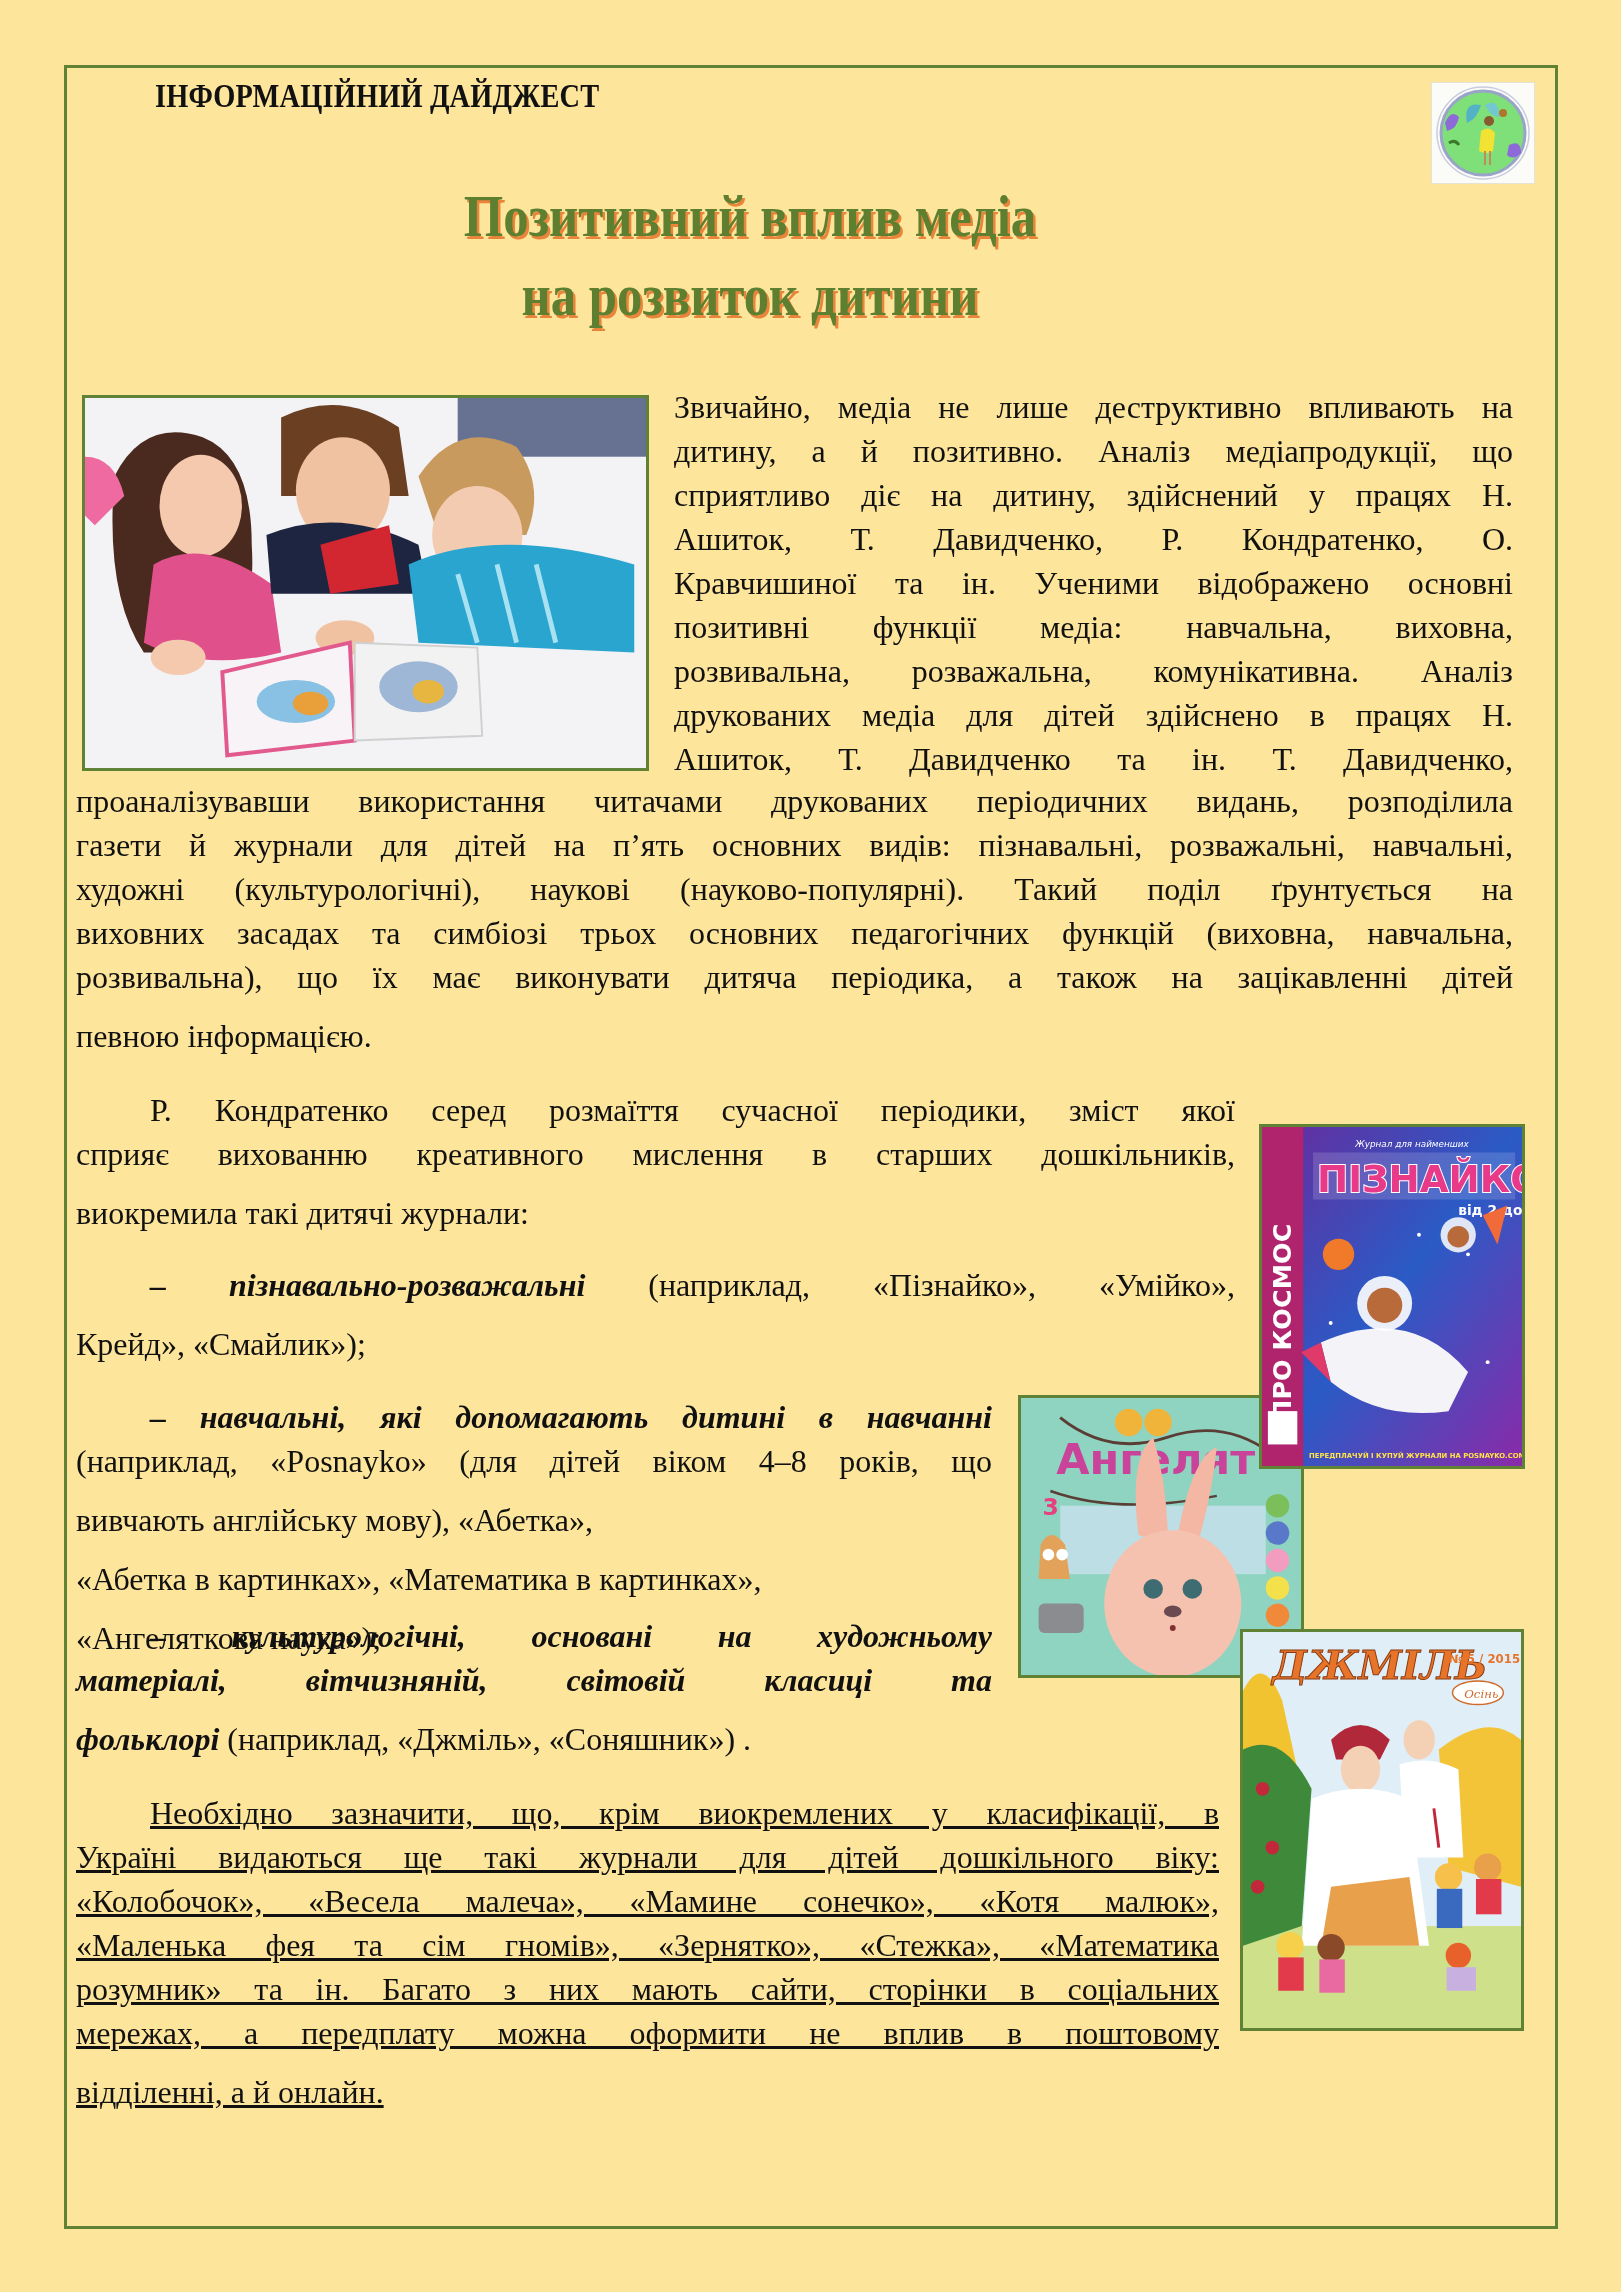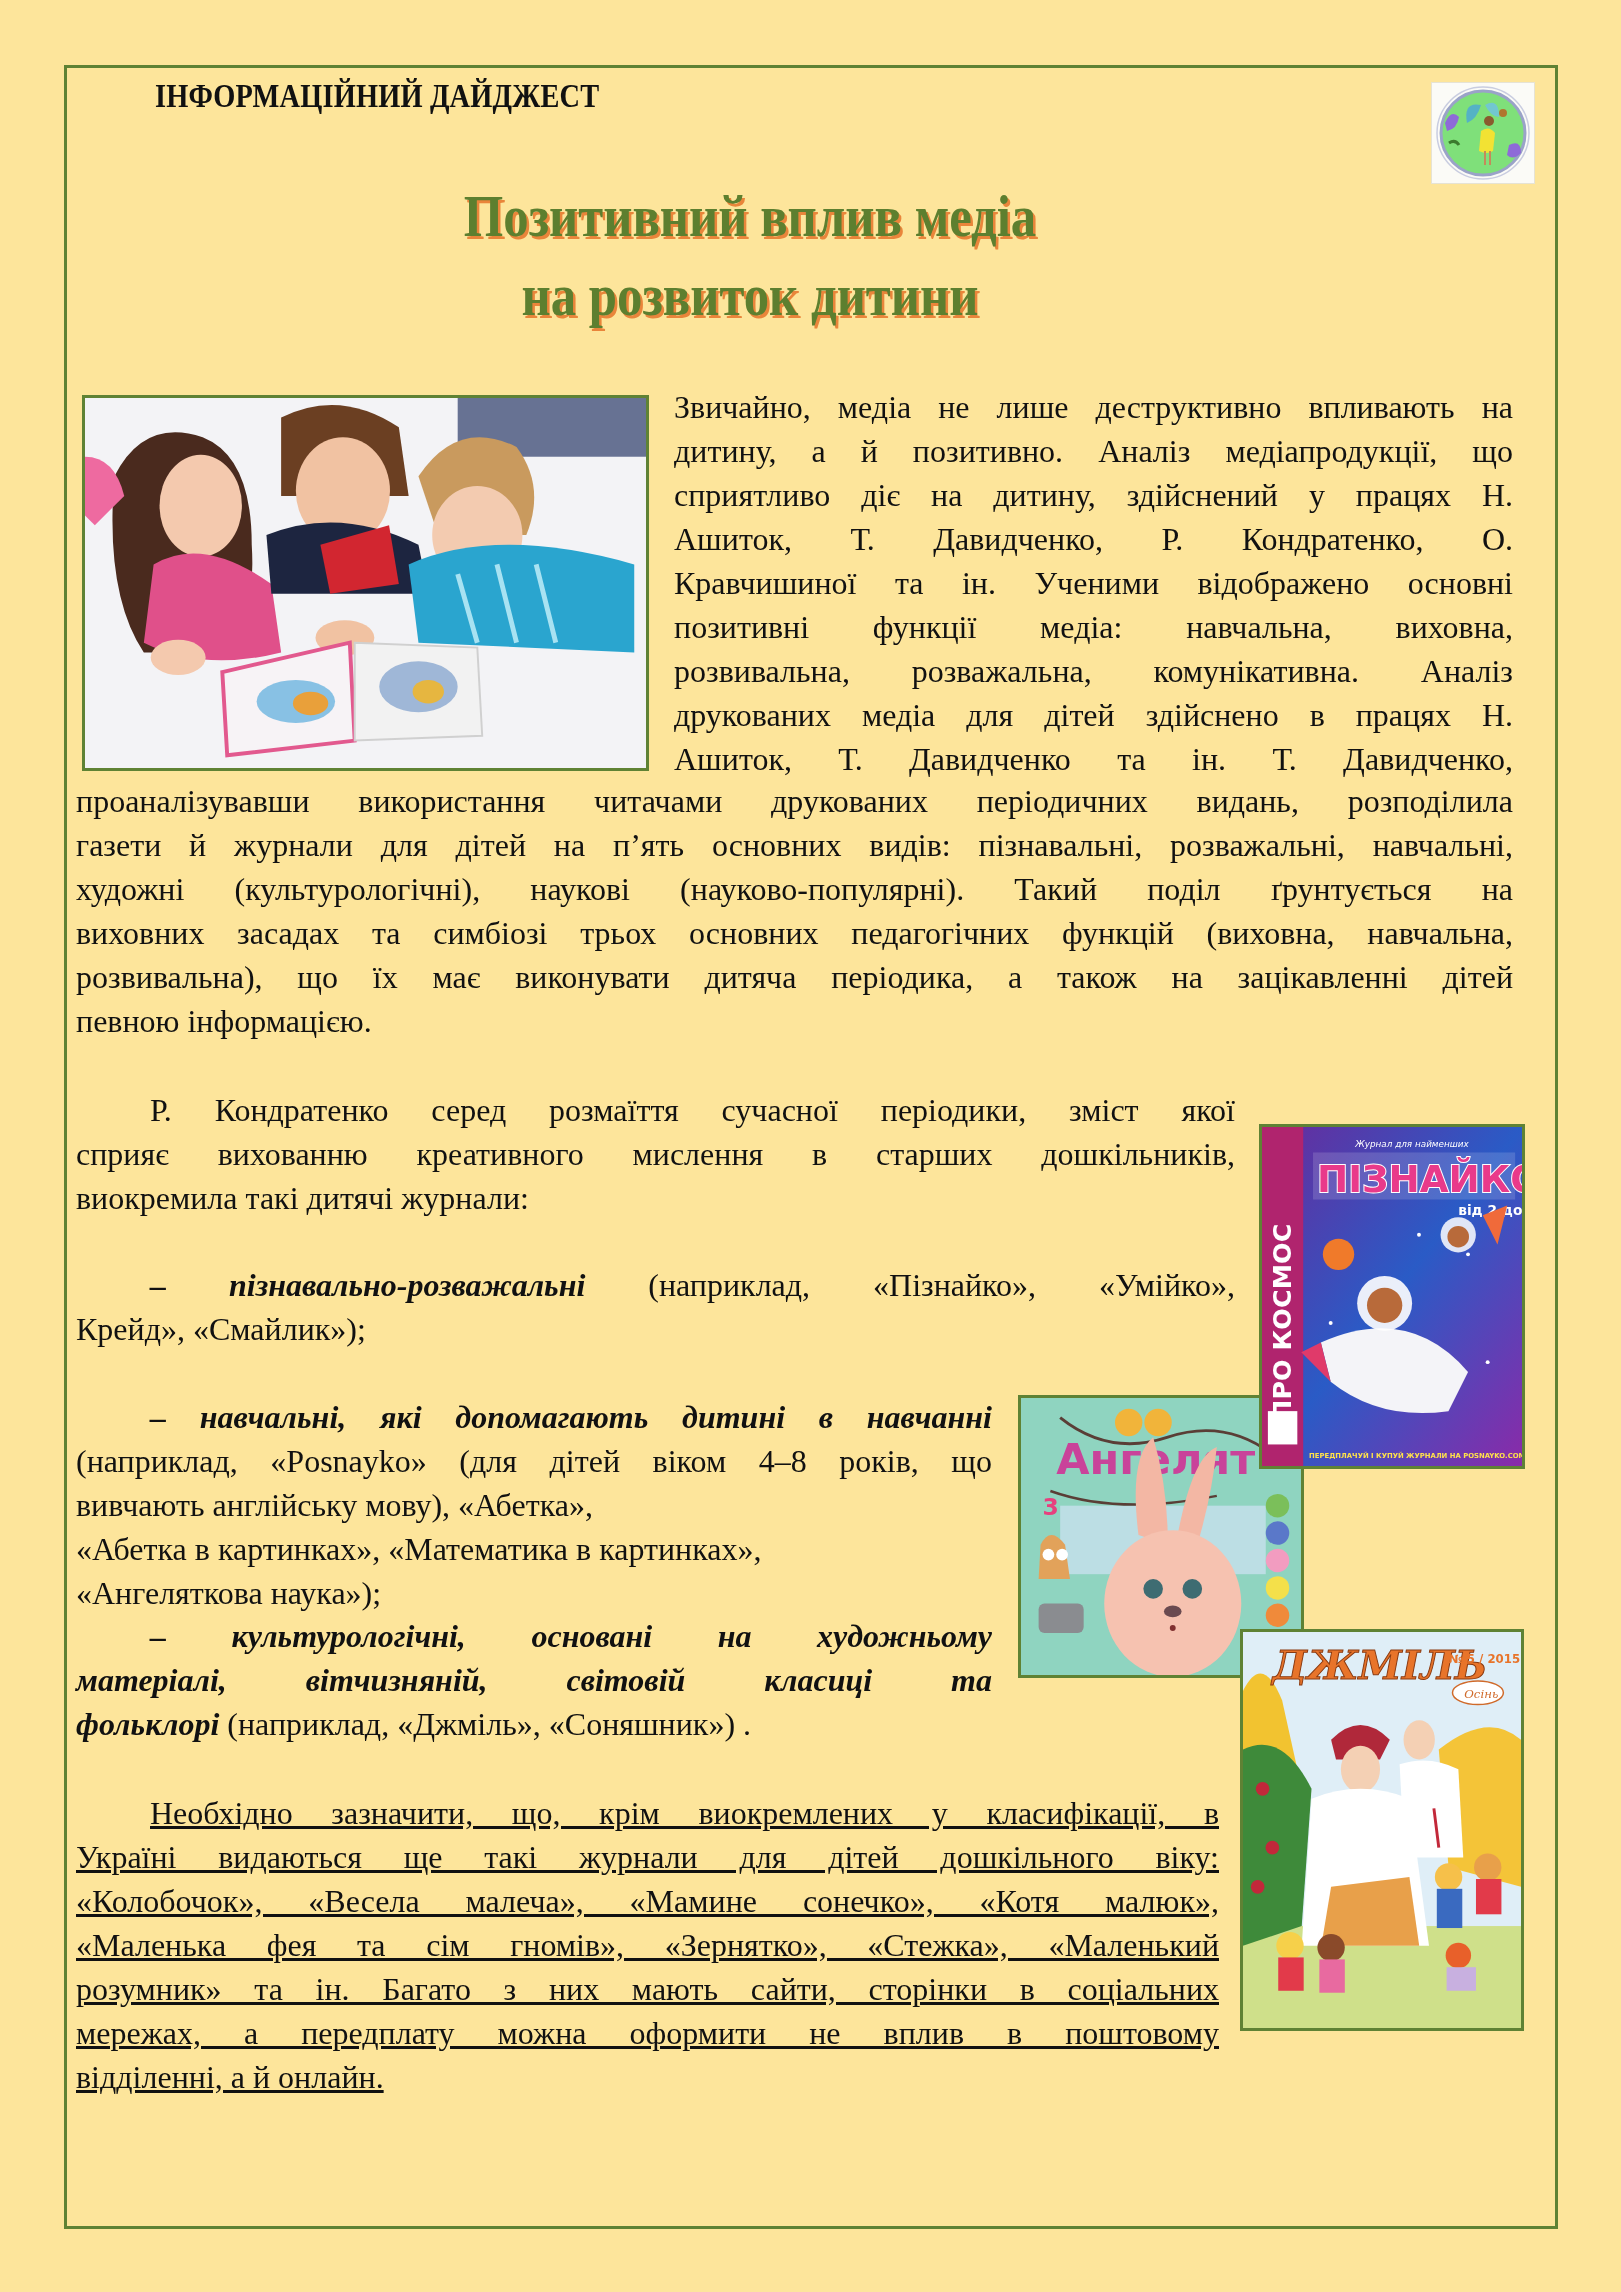--- a/index.html
+++ b/index.html
@@ -65,21 +65,21 @@
     text-align: justify;
     transform-origin: left top;
   }
   .text .ln {
     display: block;
     height: 44px;
     white-space: nowrap;
     text-align-last: justify;
     overflow: visible;
   }
-  .text .ln.last { text-align-last: left; }
+  .text .ln.last { text-align-last: left; margin-top: 15px; }
   .indent { padding-left: 74px; }
   .b-it { font-weight: bold; font-style: italic; }
   .cover {
     position: absolute;
     border: 3.9px solid #5f8234;
     overflow: hidden;
   }
   .cover svg { width: 100%; height: 100%; display: block; }
 </style>
 </head>
@@ -183,21 +183,21 @@
 <div class="text" style="left:76px; top:1614px; width:916px;">
   <span class="ln indent"><span class="b-it">–</span> <span class="b-it">культурологічні, основані на художньому</span></span>
   <span class="ln b-it">матеріалі, вітчизняній, світовій класиці та</span>
   <span class="ln last"><span class="b-it">фольклорі</span><span> (наприклад, «Джміль», «Соняшник») .</span></span>
 </div>
 
 <div class="text" style="left:76px; top:1791px; width:1143px;text-decoration:underline;">
   <span class="ln indent">Необхідно зазначити, що, крім виокремлених у класифікації, в</span>
   <span class="ln">Україні видаються ще такі журнали для дітей дошкільного віку:</span>
   <span class="ln">«Колобочок», «Весела малеча», «Мамине сонечко», «Котя малюк»,</span>
-  <span class="ln">«Маленька фея та сім гномів», «Зернятко», «Стежка», «Маленький</span>
+  <span class="ln">«Маленька фея та сім гномів», «Зернятко», «Стежка», «Математика</span>
   <span class="ln">розумник» та ін. Багато з них мають сайти, сторінки в соціальних</span>
   <span class="ln">мережах, а передплату можна оформити не вплив в поштовому</span>
   <span class="ln last">відділенні, а й онлайн.</span>
 </div>
 
 <div class="cover" style="left:1018px; top:1395px; width:280px; height:277px; background:#8fd4c0;">
   <svg viewBox="0 0 286 283" preserveAspectRatio="none">
     <rect width="286" height="283" fill="#8fd4c0"></rect>
     <rect x="40" y="110" width="210" height="70" fill="#cfe3f4" opacity="0.7"></rect>
     <path d="M40 20 Q90 60 150 40 Q210 20 260 60" stroke="#5a3e36" stroke-width="3" fill="none"></path>

